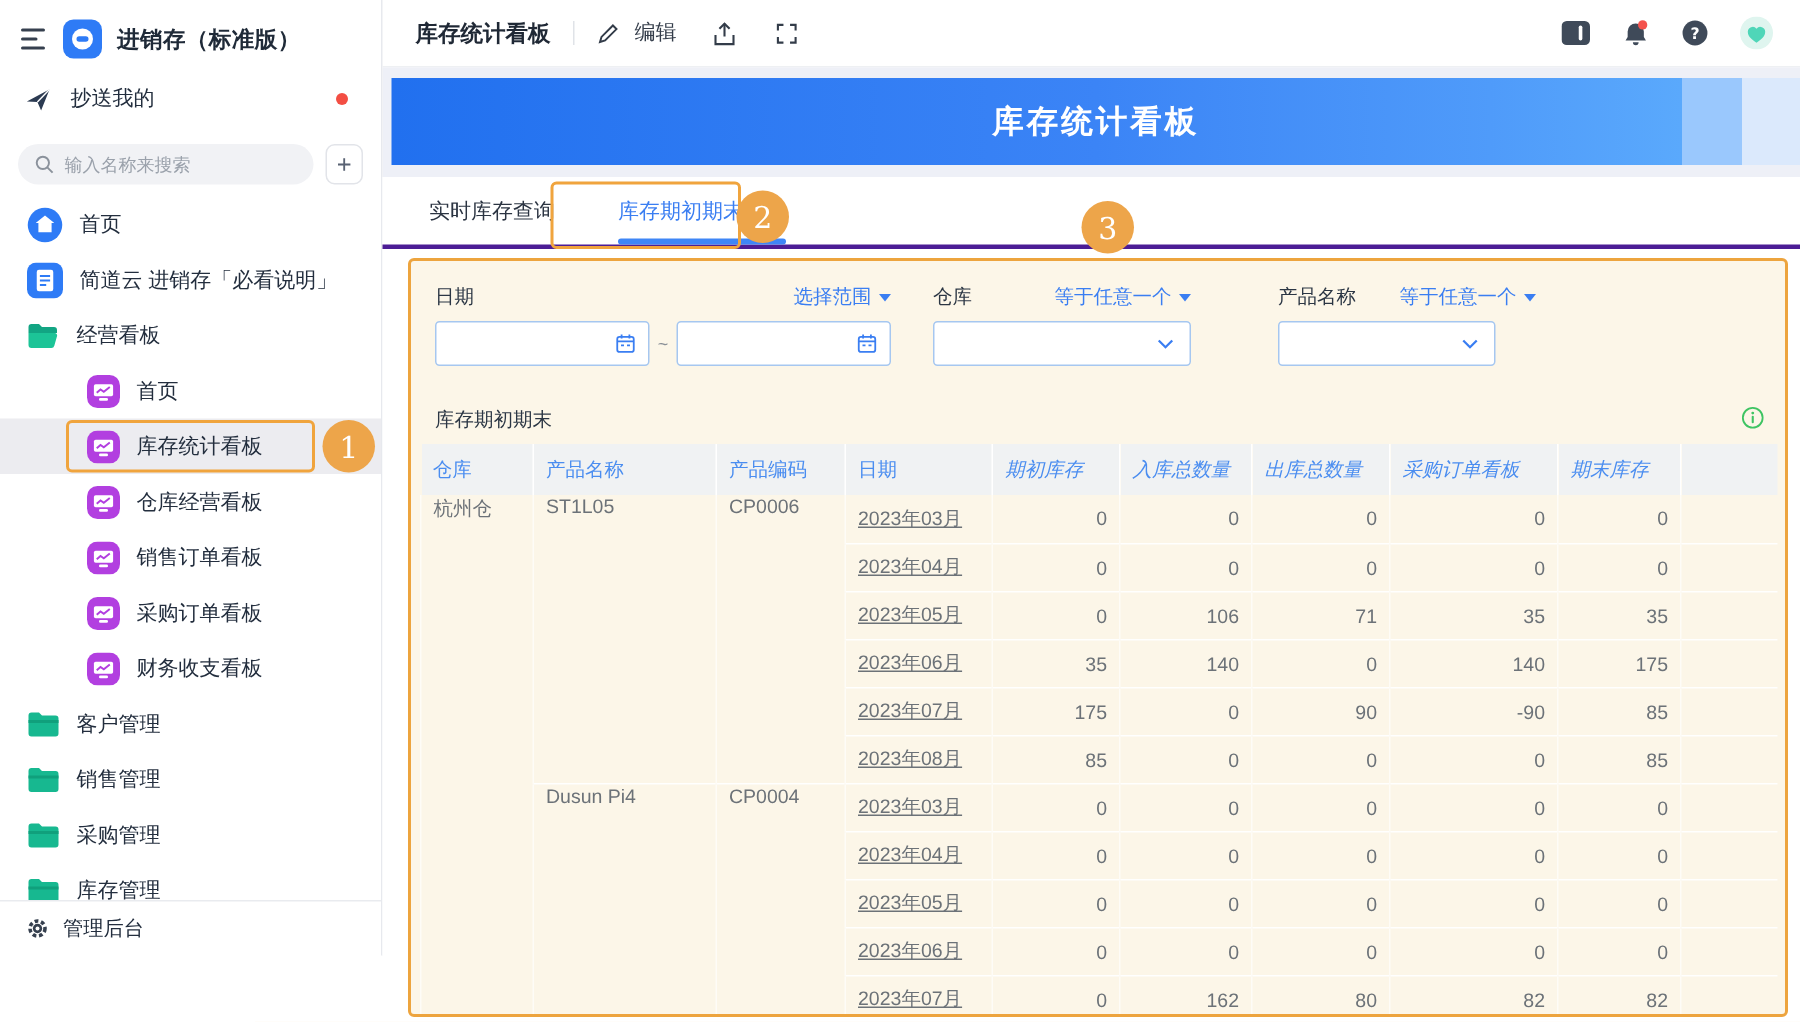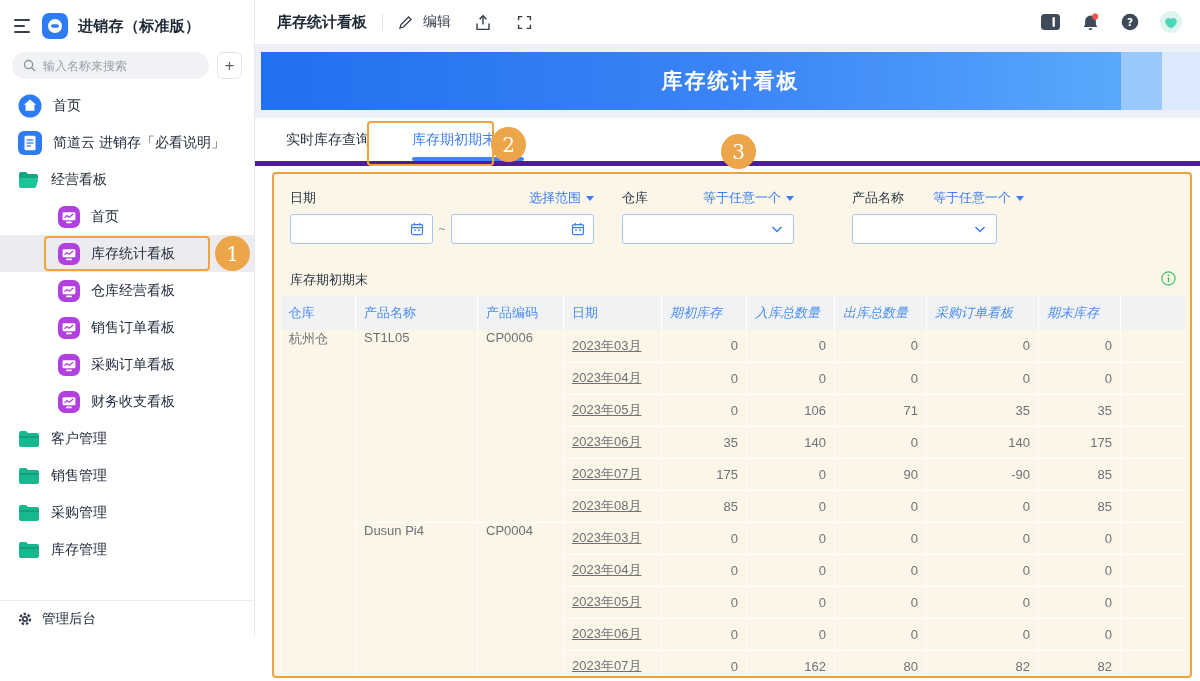--- a/index.html
+++ b/index.html
@@ -50,21 +50,21 @@
   .tb-iconbtn { margin-right:26px; cursor:pointer; display:flex; align-items:center; }
   .tb-right { margin-left:auto; display:flex; align-items:center; gap:21px; }
   .tb-right > * { cursor:pointer; display:flex; align-items:center; }
 
   .banner-zone { background:#eef0f7; padding:7px 0 8px 6px; }
   .banner { height:58px; display:flex; align-items:center; justify-content:center;
     background:linear-gradient(to right,#2170ef 0%,#3b84f6 50%,#4f9bfa 78%,#5aa9fc 91.6%,
       #9ac8fd 91.6%,#9ac8fd 95.9%,#dbe9fc 95.9%,#dbe9fc 100%); }
   .banner-title { color:#fff; font-size:21px; font-weight:bold; letter-spacing:2px; }
 
-  .tabsbar { height:48px; min-height:48px; background:#fff; border-bottom:5px solid #4c1d95;
+  .tabsbar { height:48px; min-height:48px; background:#fff; border-bottom:3px solid #4c1d95;
     display:flex; align-items:stretch; padding-left:22px; position:relative;text-align:center; }
   .tab { display:flex; align-items:center; font-size:14px; color:#2b3442; margin-right:24px; position:relative;
     cursor:pointer; padding:0 9px; }
   .tab.active { color:#3a7ef2; }
   .tab.active::after { content:""; position:absolute; left:9px; right:9px; bottom:0; height:4px; background:#3f86f6; border-radius:2px; }
 
   .dash-body { flex:1; background:#fff; position:relative; }
 
   .panel { position:absolute; left:17px; top:6px; width:920px; height:506px; background:#fcf6e8;
     border:2px solid #eda43e; border-radius:4px; overflow:hidden; }
@@ -124,20 +124,30 @@
         </div>
       <div class="app-icon">
         <svg width="16" height="16" viewBox="0 0 16 16">
             <circle cx="8" cy="8" r="7" fill="#fff"></circle>
             <rect x="4" y="6.2" width="8" height="3.6" rx="1.8" fill="#2e7bf6"></rect>
           </svg>
       </div>
       <div class="app-title">进销存（标准版）</div>
     </div>
 
+    <div class="sb-copy">
+      <span class="ni">
+        <svg width="19" height="19" viewBox="0 0 20 20">
+            <path d="M2 11.2 L18 2.6 L12 17.6 L9.4 11.6 Z" fill="#2c3b52"></path>
+            <path d="M9.4 11.6 L18 2.6" stroke="#fff" stroke-width="1"></path>
+          </svg>
+      </span>
+      <span class="label">抄送我的</span>
+      <span class="red-dot"></span>
+    </div>
 
     <div class="sb-search">
       <div class="search-pill">
         <span class="ni">
           <svg width="13" height="13" viewBox="0 0 14 14">
               <circle cx="6" cy="6" r="4.4" fill="none" stroke="#8b929c" stroke-width="1.4"></circle>
               <line x1="9.4" y1="9.4" x2="13" y2="13" stroke="#8b929c" stroke-width="1.4"></line>
             </svg>
         </span>
         <input type="text" placeholder="输入名称来搜索" style="">

